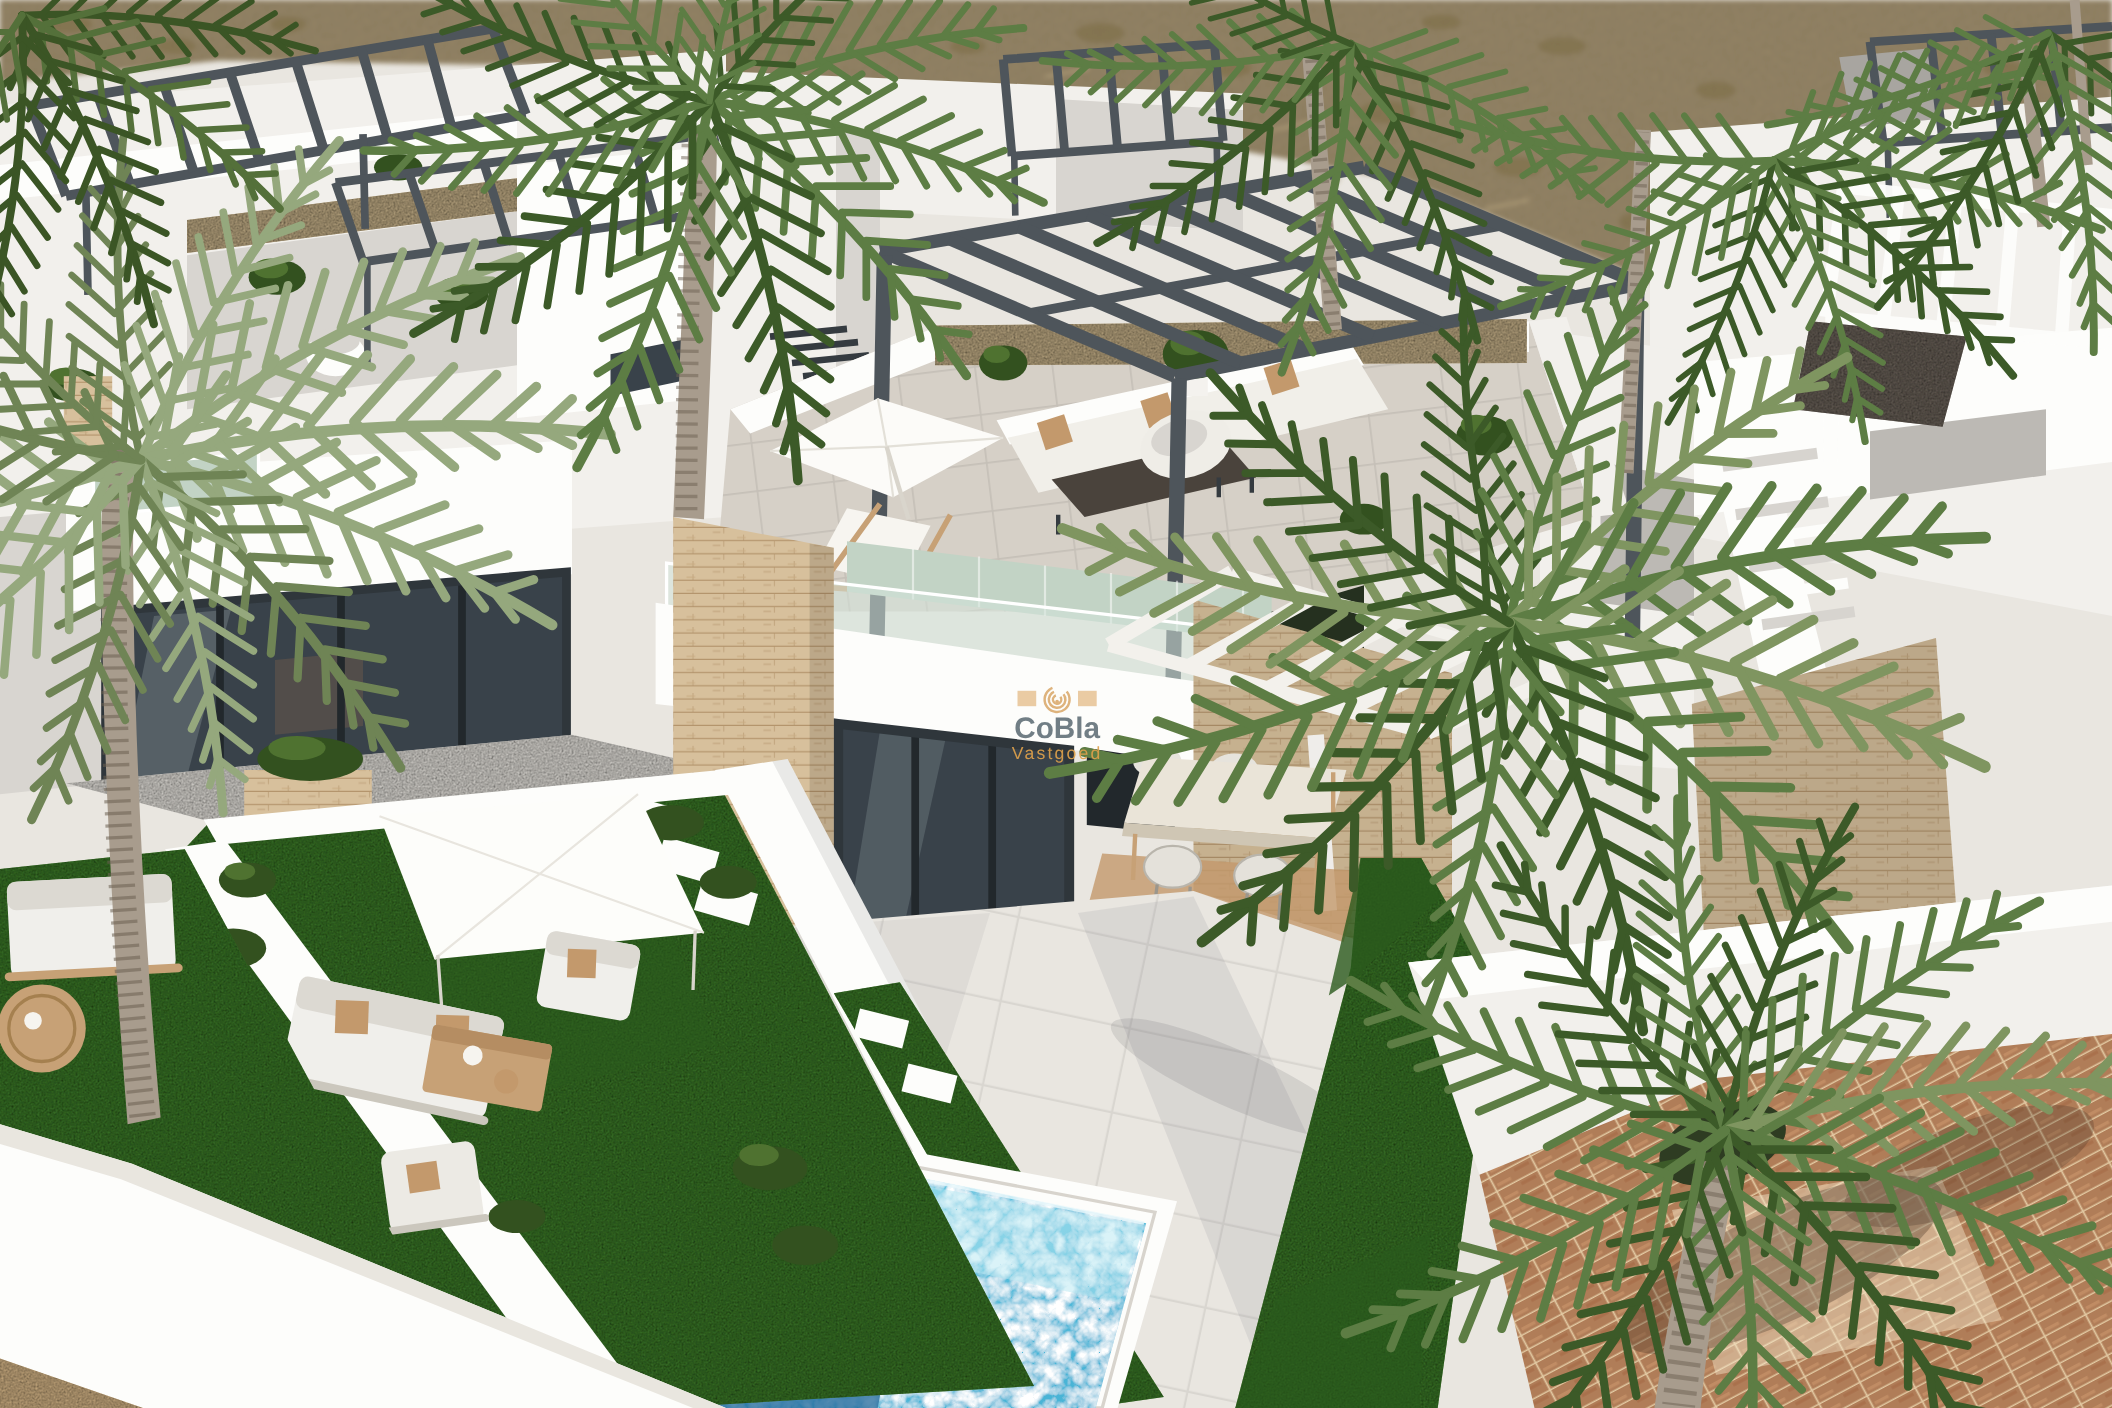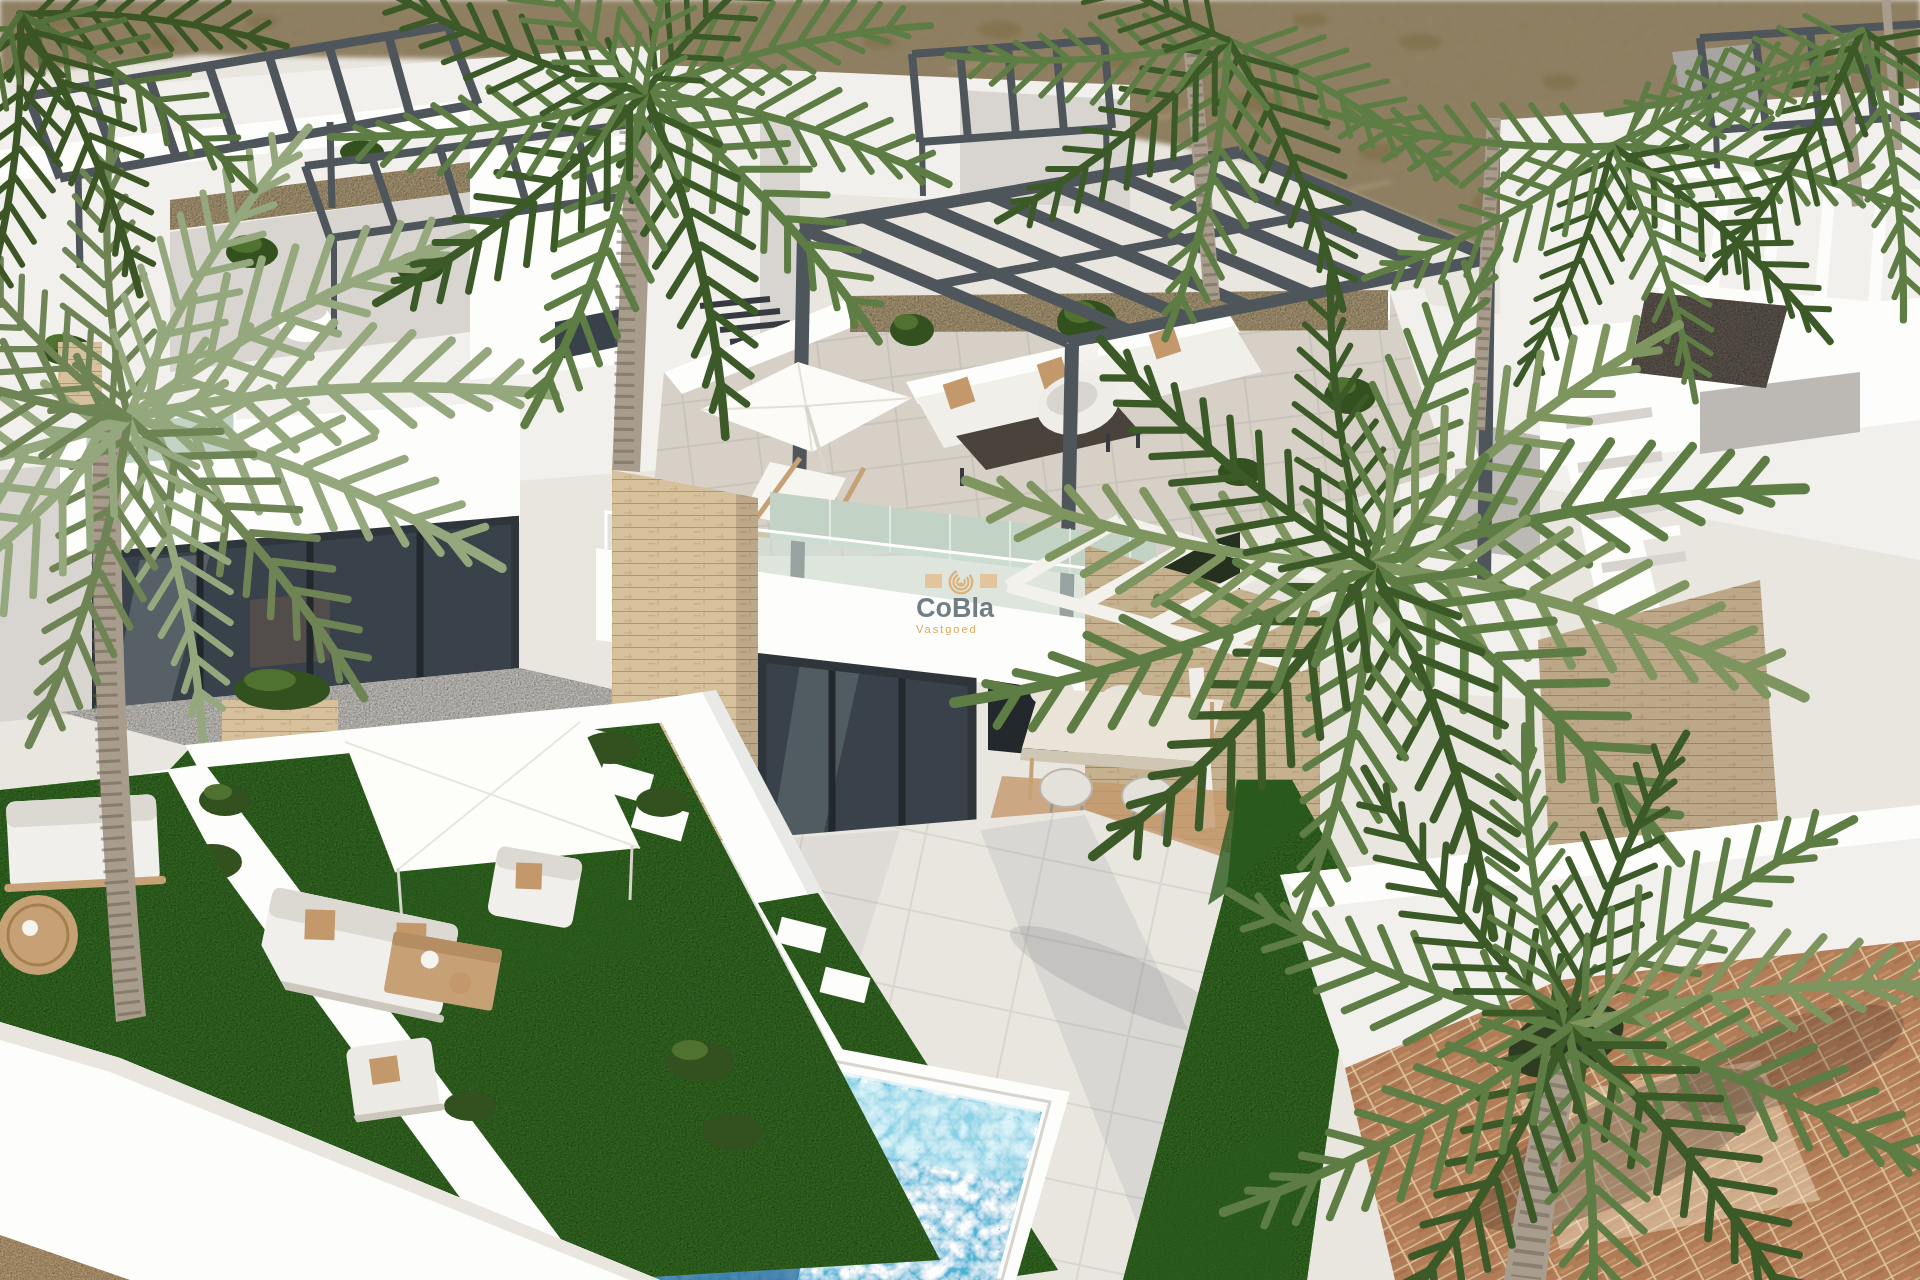--- a/index.html
+++ b/index.html
@@ -13,25 +13,25 @@
   .fWallS{fill:var(--wall_shade,#d8d5d0)} .fWallD{fill:var(--wall_dark,#bcb9b4)} .fGlass{fill:var(--glass,#39424a)}
   .fGlassG{fill:var(--glass_green,#c2d3c5)}
   .fPatio{fill:var(--patio,#e9e6e0)}
   .fGrass{fill:var(--grass,#3f7d2b)} .fGrassD{fill:var(--grass_dark,#2a5a1d)} .fPoolD{fill:var(--pool_deep,#266d9d)} .fPoolL{fill:var(--pool_light,#b5e7f2)}
   .fWood{fill:var(--wood,#c7a176)} .fCush{fill:var(--cushion,#c3996c)} .fTrunk{fill:var(--trunk,#a89c8d)}
   .fShrub{fill:#33511f} .fShrubL{fill:#4f7230}
   
   .sSteel{stroke:var(--steel,#4e555b)} .sSteelD{stroke:var(--steel_dark,#353b40)}
   .sWood{stroke:var(--wood,#c7a176)} .sTrunkD{stroke:var(--trunk_dark,#6c6052)} .sWallB{stroke:var(--wall_bright,#fdfdfb)}
   
-  .wm{position:absolute;left:916px;top:566px;width:90px;text-align:left;opacity:.93;pointer-events:none}
+  .wm{position:absolute;left:916px;top:620px;width:90px;text-align:center;opacity:.93;pointer-events:none}
   .wm-logo{display:flex;align-items:center;justify-content:center;gap:2px;height:30px}
   .wm-bar{width:17px;height:14px;background:var(--brand_tan,#e5bd8c);opacity:.85}
   .wm-brand{font-weight:bold;font-size:27px;line-height:.95;color:var(--brand_gray,#5b6a72);opacity:.92}
-  .wm-sub{font-size:11px;letter-spacing:2px;color:var(--brand_orange,#dda04b);margin-top:1px}
+  .wm-sub{font-size:16px;letter-spacing:2px;color:var(--brand_orange,#dda04b);margin-top:1px}
 </style>
 </head>
 <body>
 
 <div class="stage">
 <svg width="1920" height="1280" viewBox="0 0 1920 1280">
 <defs>
   <g id="fr" fill="none" stroke="currentColor" stroke-linecap="round">
     <path d="M0,0 Q60,-8 122,4" stroke-width="3"></path>
     <path stroke-width="2.5" d="M8,-1L24,-20M8,-1L22,15M20,-3L37,-23M20,-3L35,14M32,-4L49,-23M32,-4L47,13M44,-5L61,-22M44,-5L59,12M56,-5L72,-20M56,-5L70,10M68,-4L83,-17M68,-4L81,9M80,-3L94,-14M80,-3L92,7M92,-1L104,-10M92,-1L103,6M104,1L113,-6M104,1L112,6"></path>

